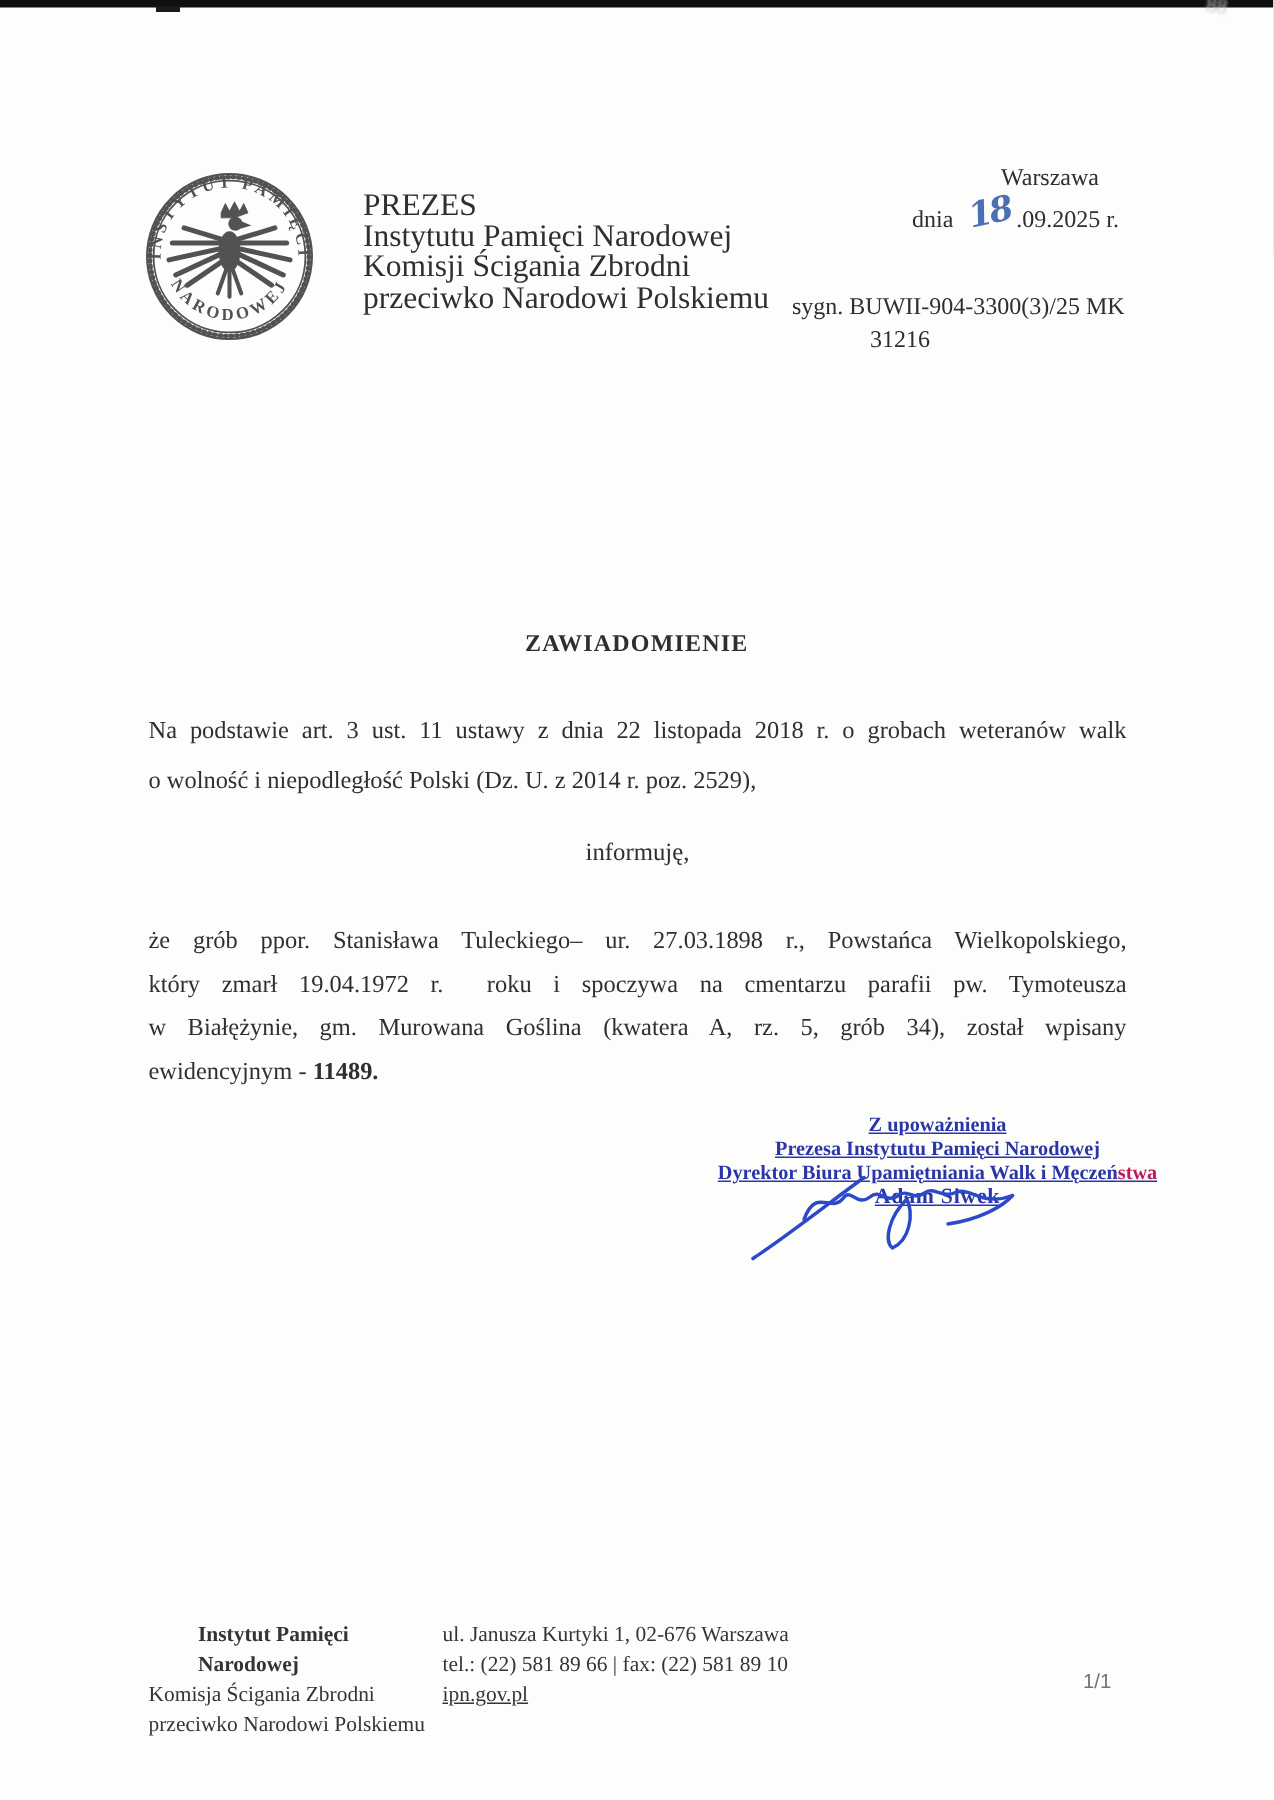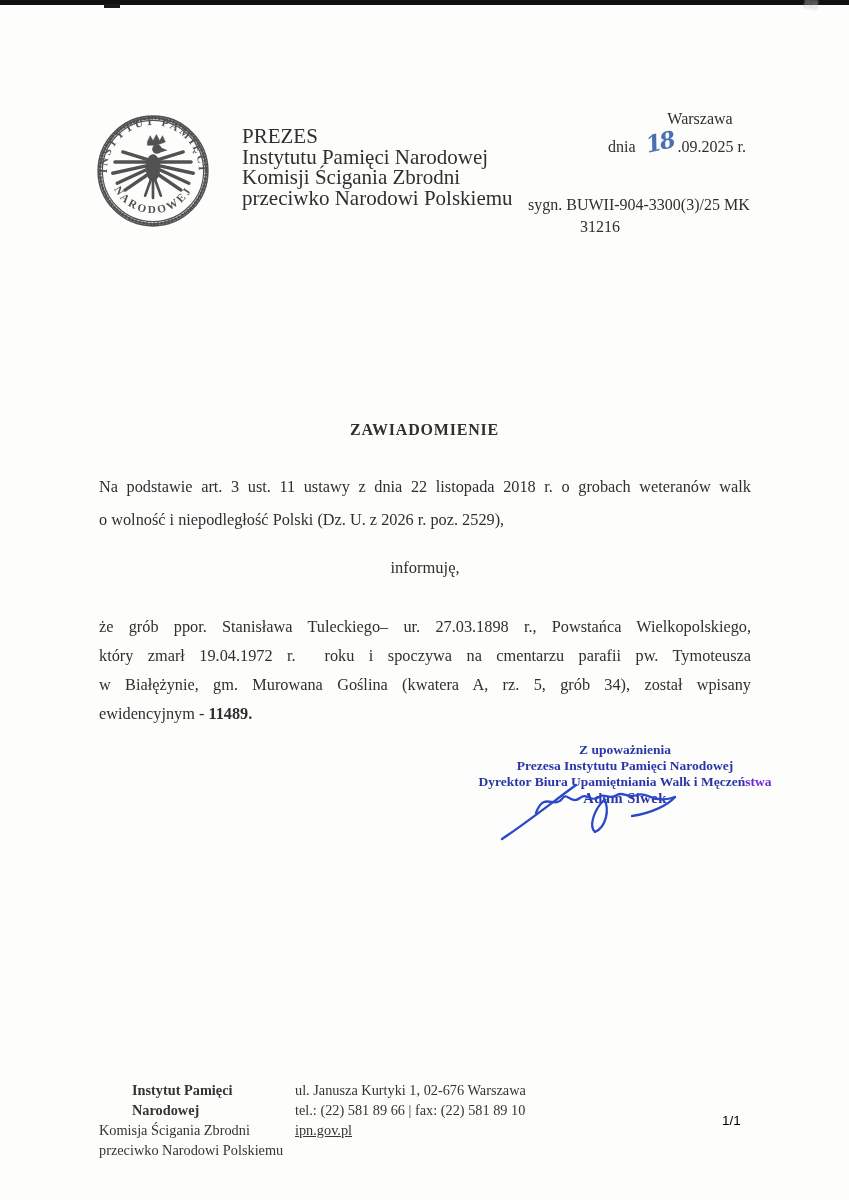--- a/index.html
+++ b/index.html
@@ -35,31 +35,31 @@
   .par1{position:absolute;left:99px;top:470px;width:652px;font-size:16.3px;}
   .par1 .ln{height:33px;line-height:33px;}
   .par2{position:absolute;left:99px;top:612px;width:652px;font-size:16.3px;}
   .par2 .ln{height:29px;line-height:29px;}
   .ln-just{text-align:justify;text-align-last:justify;white-space:nowrap;}
   .ln-left{text-align:left;white-space:nowrap;}
   .salutation{position:absolute;left:99px;top:558px;width:652px;text-align:center;font-size:16.5px;}
   .bold{font-weight:bold;}
   
   .stamp{position:absolute;left:455px;top:742px;width:340px;text-align:center;
-    color:#2a36a8;font-weight:bold;font-size:13.5px;line-height:16px;}
-  .stamp .faded{color:#6d28d9;}
+    color:#2a36a8;font-weight:bold;font-size:13.5px;line-height:16px;text-decoration:underline;}
+  .stamp .faded{color:#be185d;}
   .sig-name{font-size:14.5px;letter-spacing:.5px;}
   .sig-svg{position:absolute;left:492px;top:775px;width:305px;height:72px;pointer-events:none;}
   
   .footer{position:absolute;left:99px;top:1080px;display:flex;font-size:14.3px;line-height:20px;color:#343434;}
   .f-col1{width:196px;}
   .f-col1 .b{font-weight:bold;margin-left:33px;}
   .f-col2{width:330px;}
   .f-site{text-decoration:underline;}
-  .pageno{position:absolute;left:722px;top:1113px;font-family:"Liberation Sans","DejaVu Sans",sans-serif;font-size:13.5px;color:#000000;}
+  .pageno{position:absolute;left:722px;top:1113px;font-family:"Liberation Sans","DejaVu Sans",sans-serif;font-size:13.5px;color:#737373;}
 </style>
 </head>
 <body>
 
 <div class="page">
 
   <div class="edge-bar"></div>
   <div class="edge-notch"></div>
   <div class="smudge">88</div>
 
@@ -117,21 +117,21 @@
 
   <div class="ref">
     <div>sygn. BUWII-904-3300(3)/25 MK</div>
     <div class="ref-l2">31216</div>
   </div>
 
   <div class="title">ZAWIADOMIENIE</div>
 
   <div class="par1">
     <div class="ln ln-just">Na podstawie art. 3 ust. 11 ustawy z dnia 22 listopada 2018 r. o grobach weteranów walk</div>
-    <div class="ln ln-left">o wolność i niepodległość Polski (Dz. U. z 2026 r. poz. 2529),</div>
+    <div class="ln ln-left">o wolność i niepodległość Polski (Dz. U. z 2014 r. poz. 2529),</div>
   </div>
 
   <div class="salutation">informuję,</div>
 
   <div class="par2">
     <div class="ln ln-just">że grób ppor. Stanisława Tuleckiego– ur. 27.03.1898 r., Powstańca Wielkopolskiego,</div>
     <div class="ln ln-just">który zmarł 19.04.1972 r.&nbsp; roku i spoczywa na cmentarzu parafii pw. Tymoteusza</div>
     <div class="ln ln-just">w Białężynie, gm. Murowana Goślina (kwatera A, rz. 5, grób 34), został wpisany</div>
     <div class="ln ln-left"><span>ewidencyjnym - </span><span class="bold">11489.</span></div>
   </div>

